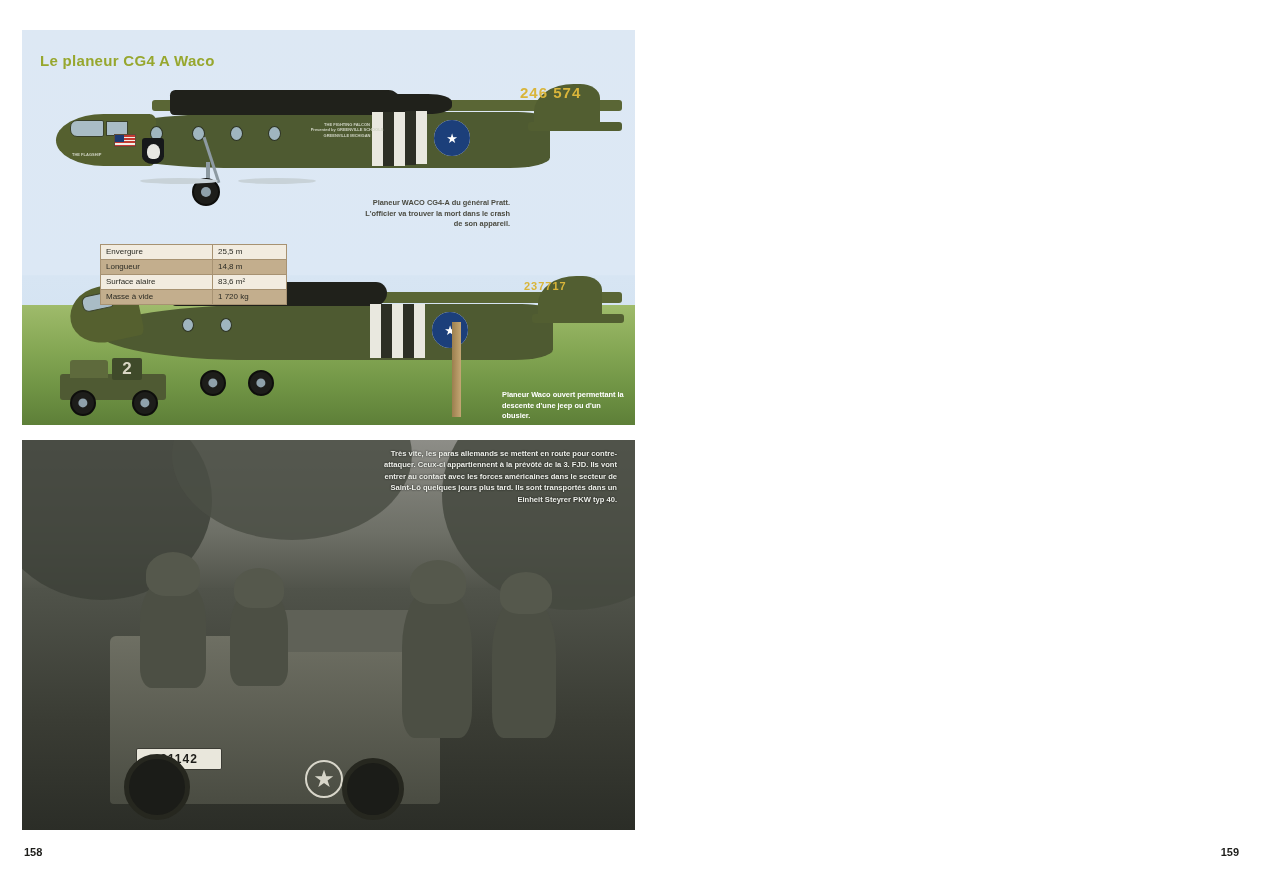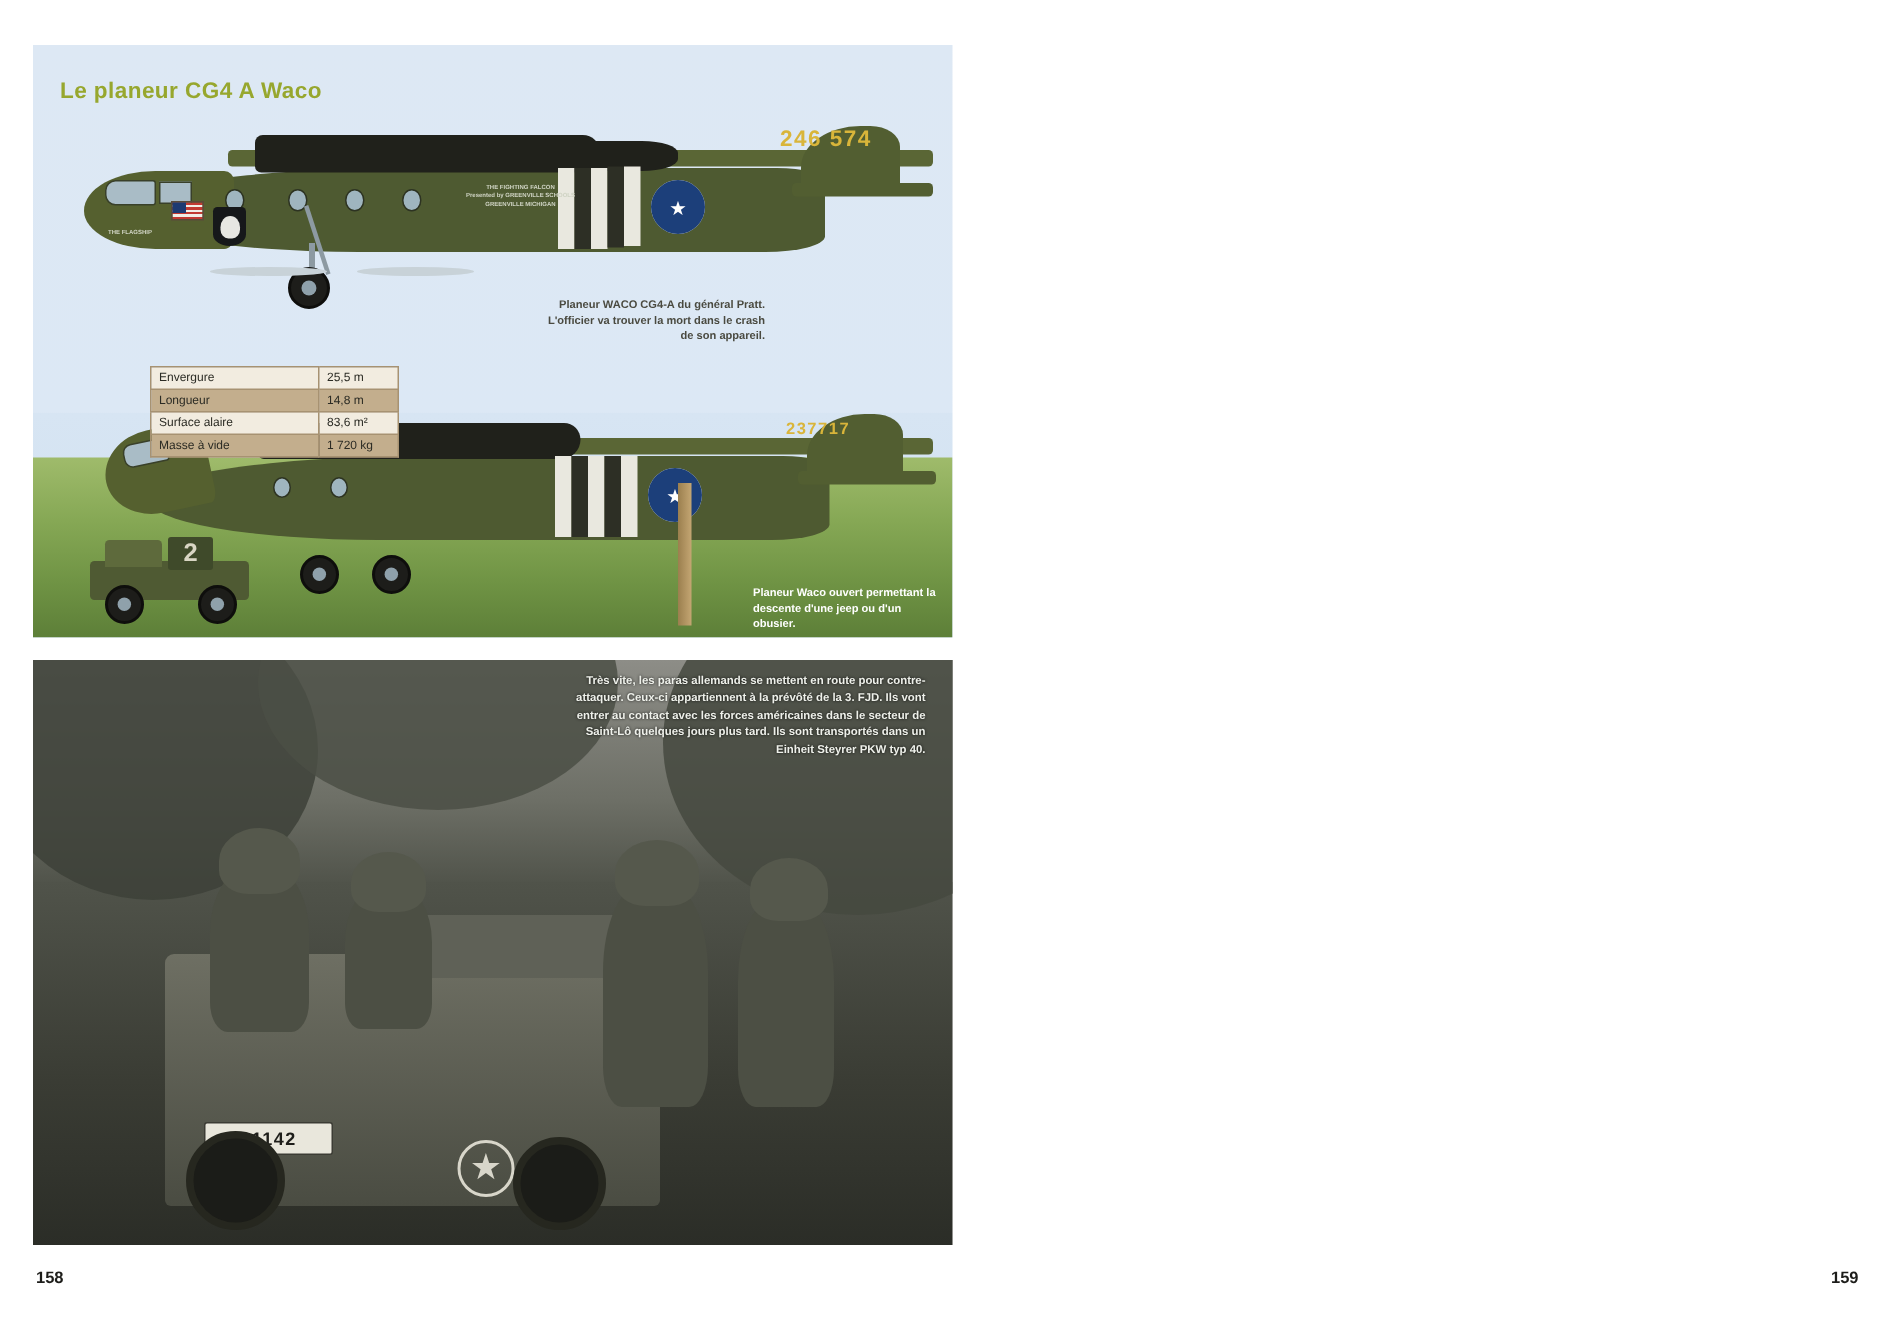--- a/index.html
+++ b/index.html
@@ -88,21 +88,21 @@
 
   
   .spec-wrap { position:absolute; left:38px; top:214px; display:flex; gap:16px;margin-left:40px; }
   table.spec { border-collapse:collapse; font-size:8px; color:#2b2b24; }
   table.spec td {
     border:1px solid #a79272; padding:2px 5px; line-height:1.25;
     background:#f2ece0; white-space:nowrap;
   }
   table.spec tr:nth-child(even) td { background:#c3ae8d; }
   table.spec td.k { width:112px; }
-  table.spec td.v { width:53px; }
+  table.spec td.v { width:74px; }
   table.spec.t2 td.k { width:118px; }
   table.spec.t2 td.v { width:62px; }
 
   
   .photo-bl {
     position:absolute; left:22px; top:440px; width:613px; height:390px;
     background:#6a6a66; overflow:hidden;
   }
   .ph-sky { position:absolute; left:0; top:0; width:100%; height:40%;
     background:linear-gradient(#8d8d87,#6d6f66 60%,#4d5047); }

